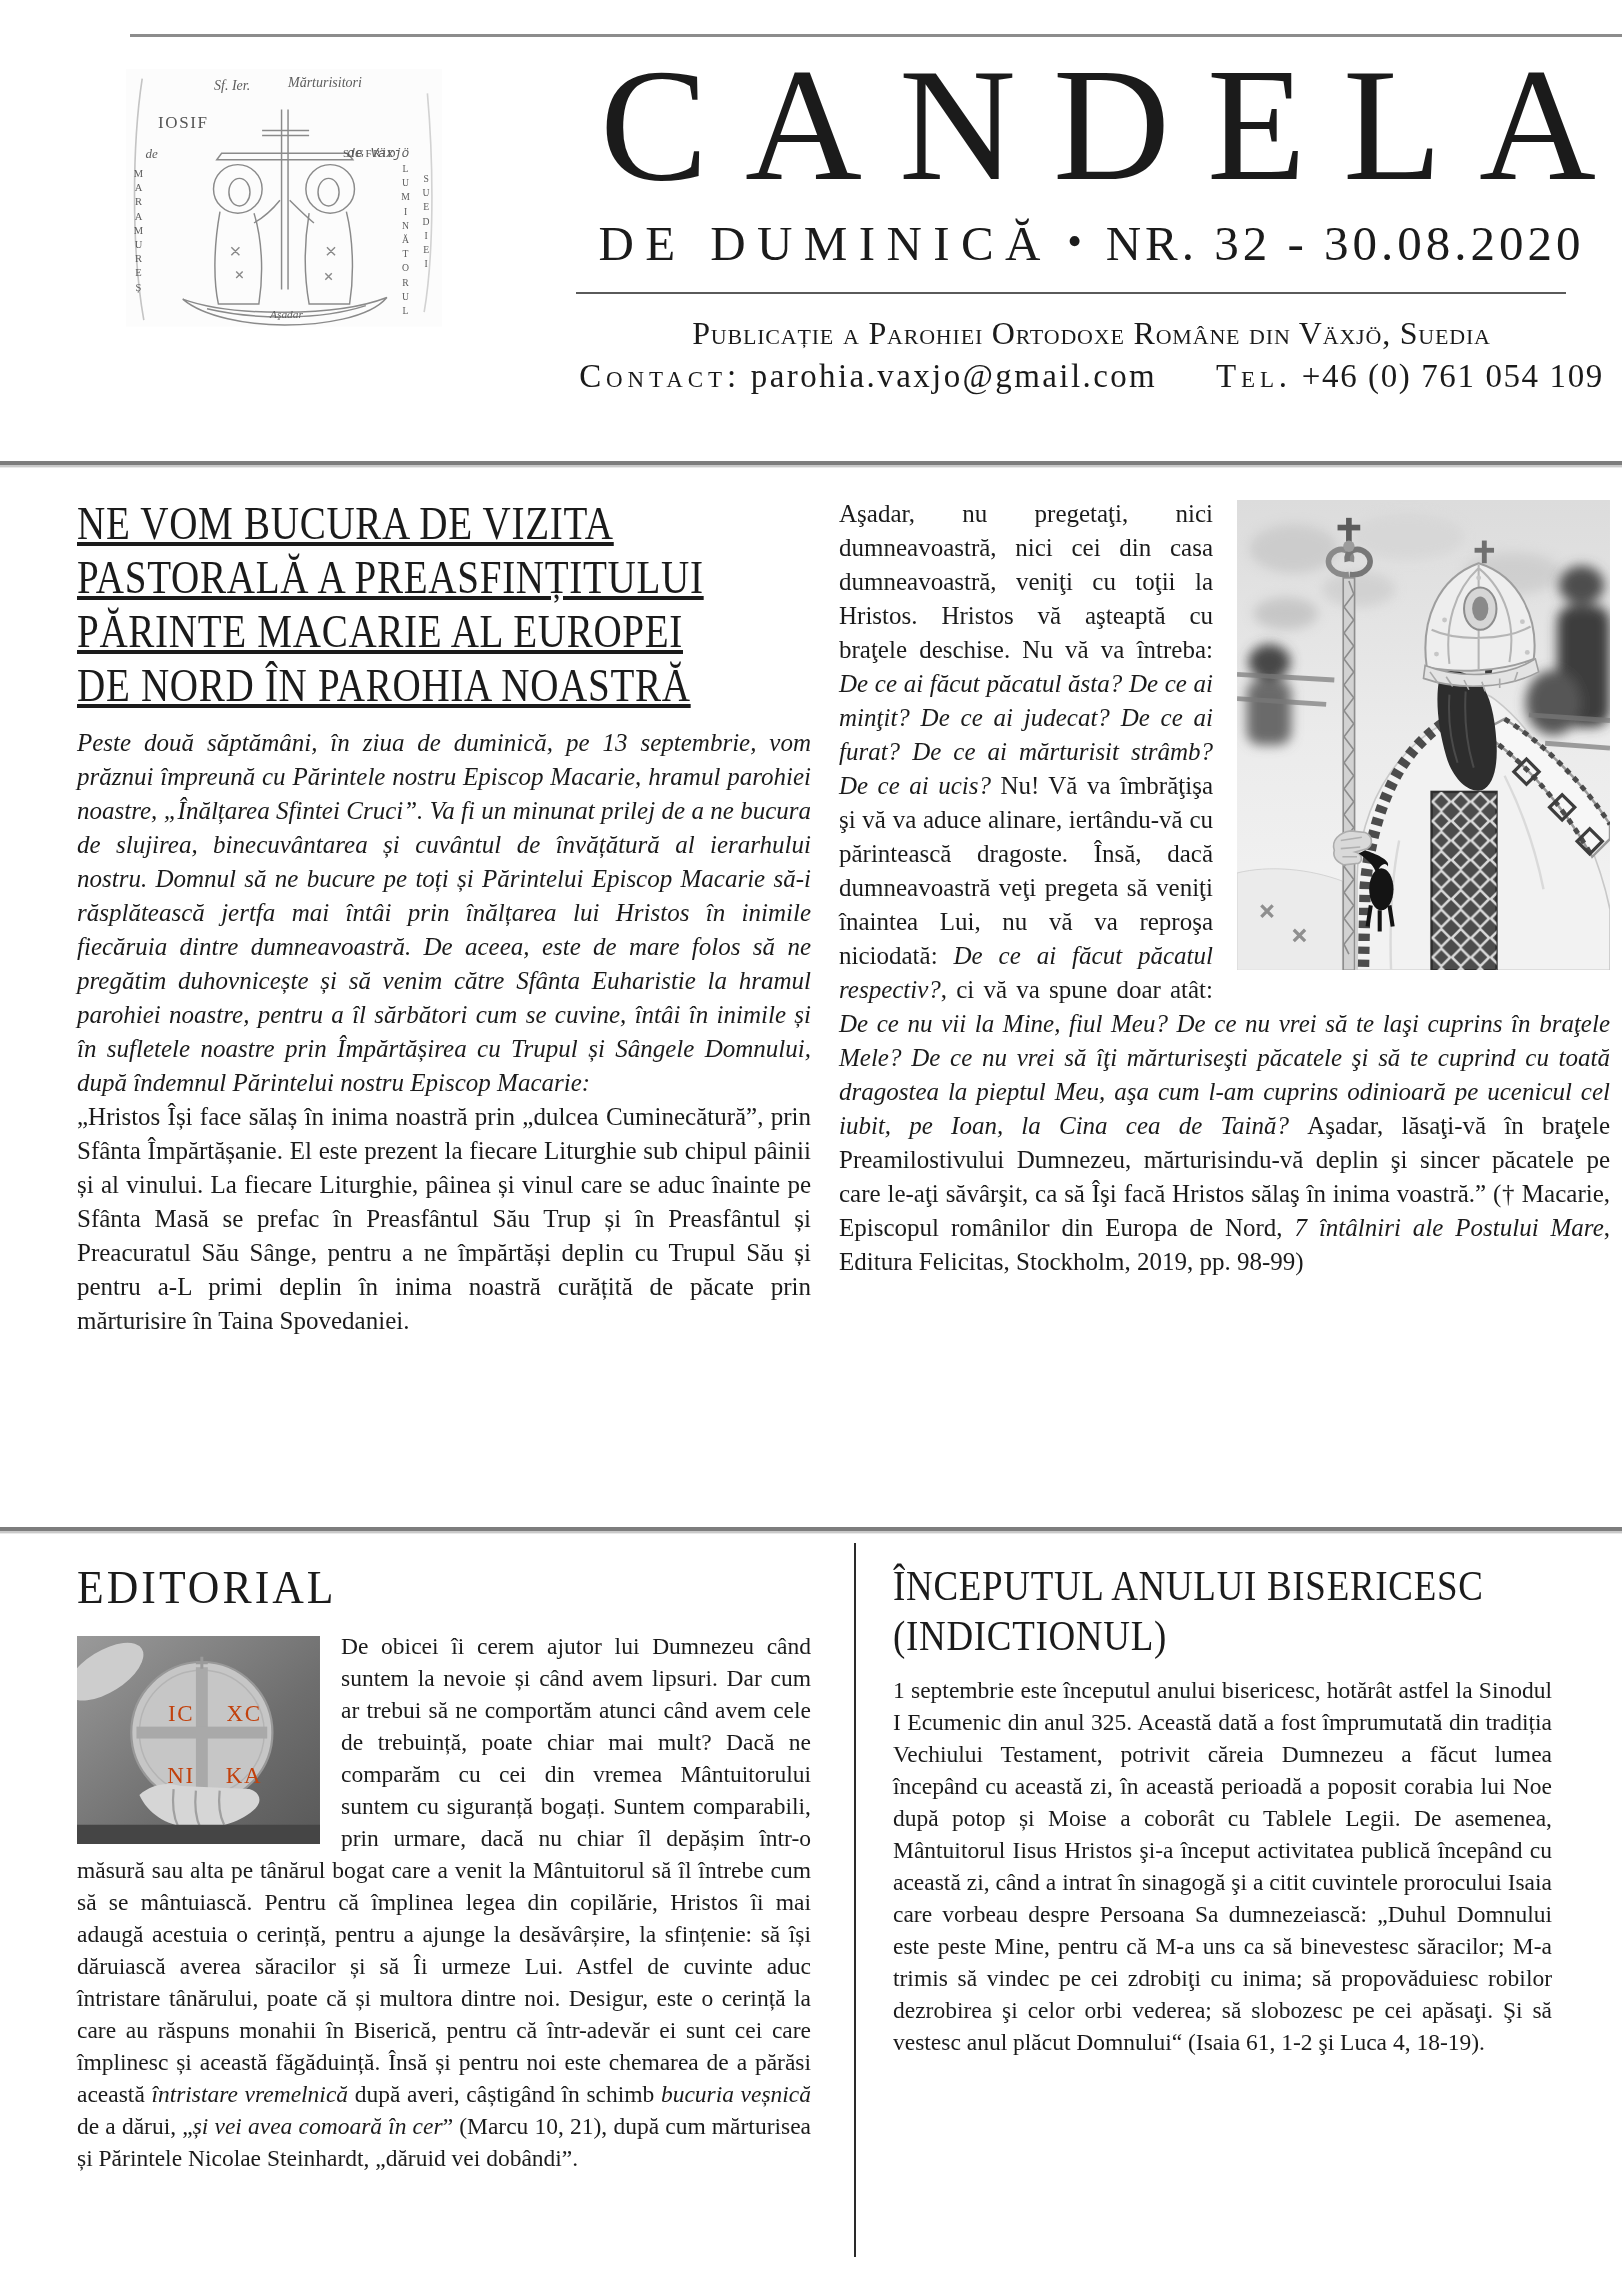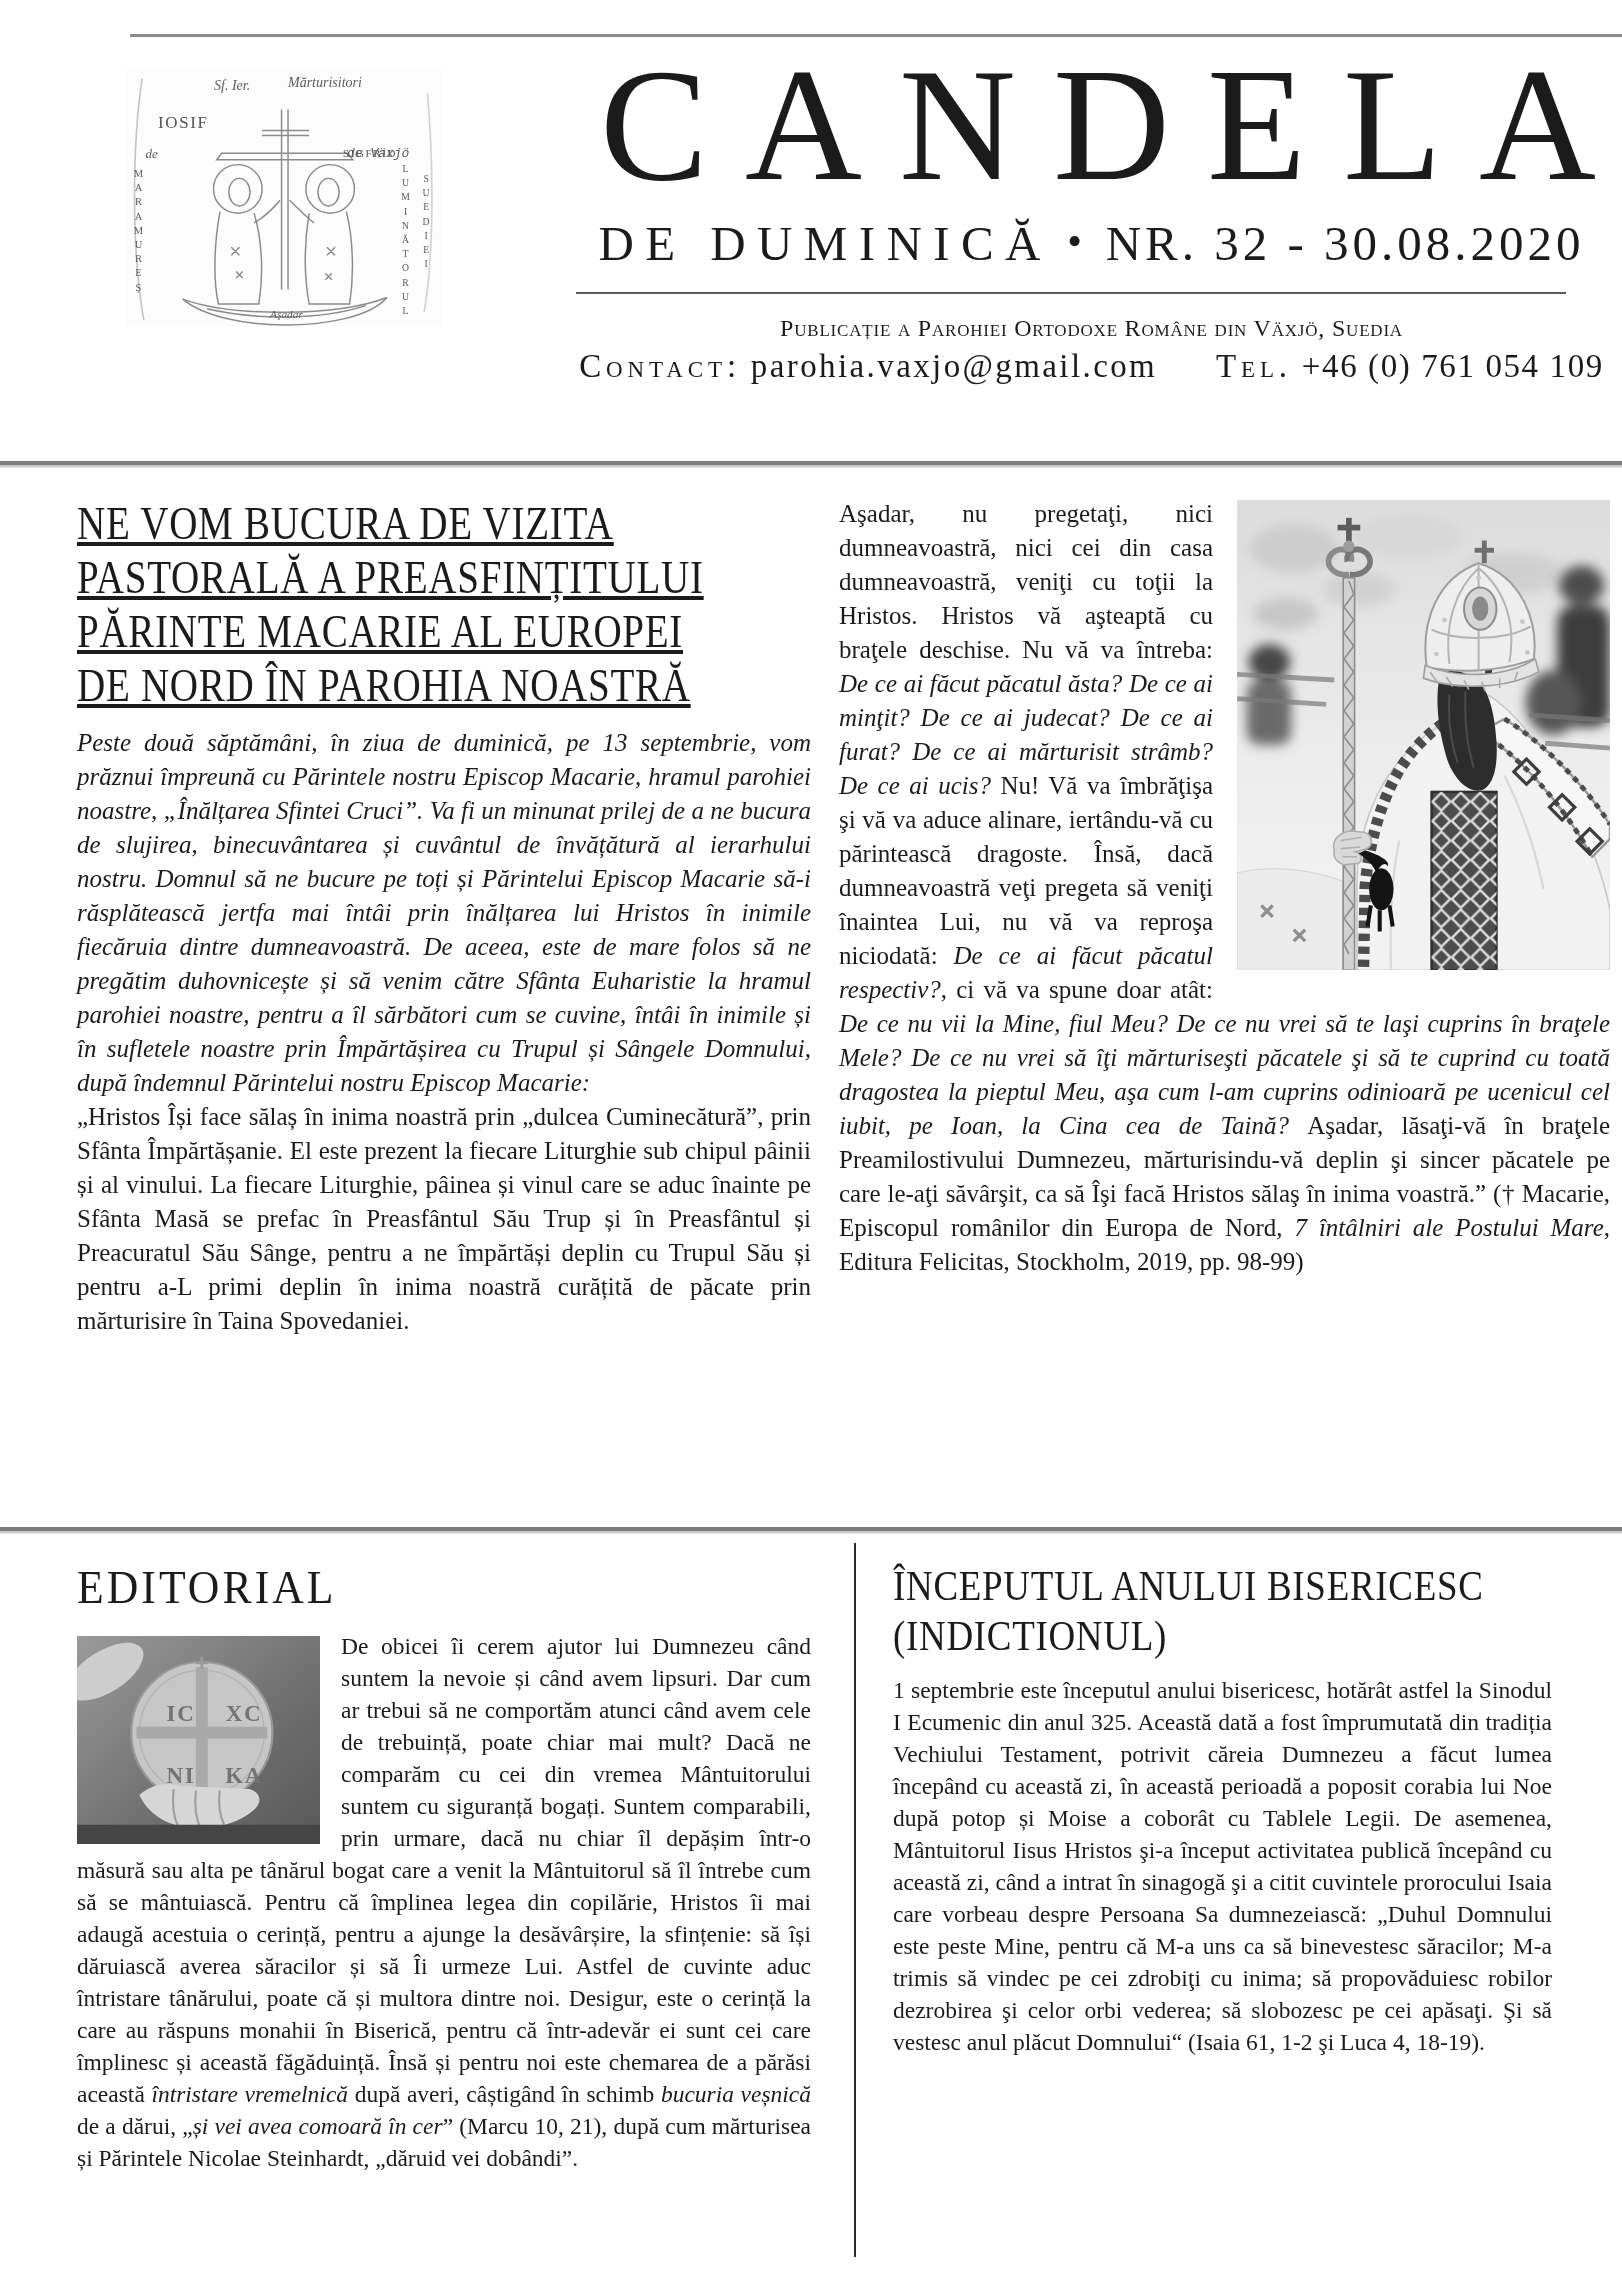--- a/index.html
+++ b/index.html
@@ -15,21 +15,21 @@
   .em-label{position:absolute;color:#5c5c5c;font-style:italic;line-height:1;}
   .em-caps{font-style:normal;letter-spacing:1.6px;color:#555;}
   .em-vert{position:absolute;color:#5c5c5c;writing-mode:vertical-rl;text-orientation:upright;letter-spacing:3.2px;line-height:1;}
   .mast-right{position:absolute;left:568px;top:42px;width:1047px;text-align:center;}
   .mast-title{font-size:162px;line-height:1.02;letter-spacing:37px;padding-left:32px;white-space:nowrap;}
   .mast-sub{font-size:49px;margin-top:8px;white-space:nowrap;}
   .mast-sub .dd{letter-spacing:11.4px;}
   .mast-sub .bullet{margin:0 11.4px 0 3.2px;font-size:42px;vertical-align:4.9px;}
   .mast-sub .issue{letter-spacing:4px;}
   .mast-rule{border-top:2.4px solid #5a5a5a;margin:19.5px 49px 0 8px;}
-  .mast-pub{font-variant:small-caps;font-size:24px;margin-top:21px;letter-spacing:0.8px;white-space:nowrap;}
+  .mast-pub{font-variant:small-caps;font-size:32px;margin-top:21px;letter-spacing:0.8px;white-space:nowrap;}
   .mast-contact{font-variant:small-caps;font-size:33px;margin-top:6.5px;letter-spacing:1.6px;white-space:nowrap;}
   .mast-contact .email{font-variant:normal;letter-spacing:2.4px;}
   .mast-contact .gap{display:inline-block;width:39px;}
   .mast-contact .lbl{letter-spacing:4.9px;}
   
   .divider{position:absolute;left:0;width:1623px;border-top:4px solid #7d7d7d;box-shadow:0 2.4px 0 #c9c9c9;}
   #div1{top:461px;}
   #div2{top:1527px;}
   
   .section{position:absolute;left:77px;width:1534px;display:flex;align-items:flex-start;}
@@ -50,21 +50,21 @@
   
   .bodytext{font-size:25px;line-height:34px;text-align:justify;margin:0;}
   .bodytext.it{font-style:italic;}
   .bt-sm{font-size:23.5px;line-height:32px;text-align:justify;margin:0;}
   .seg-it{font-style:italic;}
   
   .photo{float:right;width:373px;height:471px;margin:3.2px 0 9.7px 24px;position:relative;}
   .photo svg{position:absolute;inset:0;}
   .ed-icon{float:left;width:243px;height:204px;margin:6.5px 21px 4.9px 0;position:relative;}
   .ed-icon svg{position:absolute;inset:0;}
-  .bread-letter{position:absolute;transform:translate(-50%,-50%);font-size:23px;color:#737373;letter-spacing:1.6px;font-weight:bold;}
+  .bread-letter{position:absolute;transform:translate(-50%,-50%);font-size:23px;color:#c2410c;letter-spacing:1.6px;}
 </style>
 </head>
 <body>
 
 <div class="topline"></div>
 
 <header>
 
   <div class="emblem">
     <svg viewBox="0 0 390 318">

